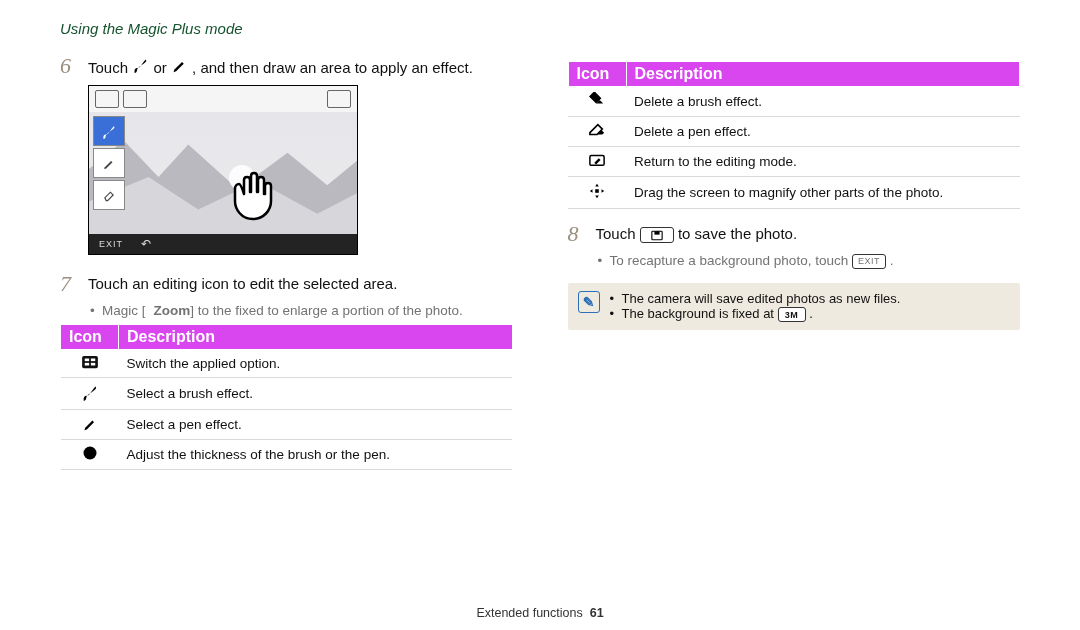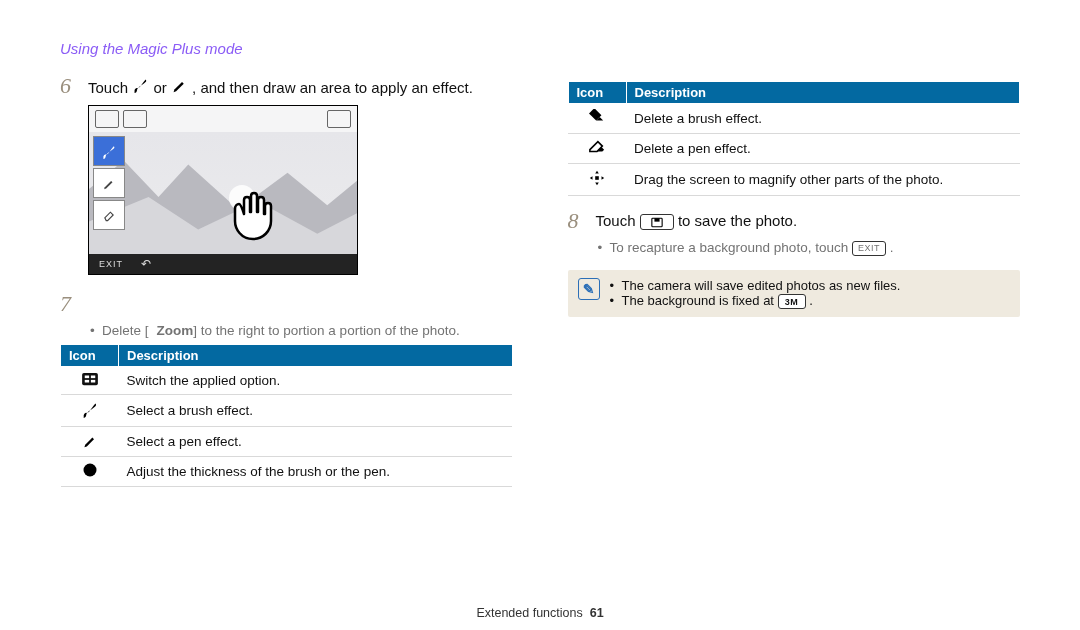--- a/index.html
+++ b/index.html
@@ -7,24 +7,23 @@
     width: 1080px;
     height: 630px;
     background: #fff;
     font-family: "Segoe UI", "Myriad Pro", Arial, sans-serif;
     color: #111;
     position: relative;
     padding: 20px 60px 0 60px;
   }
   .page-header {
     font-style: italic;
-    color: #8b5cf6;
+    color: #14532d;
     font-size: 15px;
     margin-bottom: 18px;
-    margin-top: 20px;
   }
   .columns {
     display: flex;
     gap: 55px;
   }
   .col {
     flex: 1;
   }
   .step {
     display: flex;
@@ -87,27 +86,27 @@
   .footerbar .exitlbl { color:#ddd; font-size:9px; letter-spacing:1px; }
   .footerbar .undo { color:#ddd; font-size:12px; }
 
   table.icon-table {
     width: 100%;
     border-collapse: collapse;
     font-size: 13.5px;
     margin-top: 6px;
   }
   table.icon-table th {
-    background: #0369a1;
+    background: #d946ef;
     color: #fff;
     font-weight: 700;
     text-align: left;
     border: 1px solid #fff;
     padding: 3px 8px;
-    font-size: 13px;
+    font-size: 16px;
   }
   table.icon-table th.icon-col { width: 58px; }
   table.icon-table td {
     border-bottom: 1px solid #d9d9d9;
     padding: 5px 8px;
     margin-top: 40px;
   }
   table.icon-table td.icon-cell { text-align: center; }
 
   .chip {
@@ -206,24 +205,25 @@
         </svg>
       </div>
       <div class="footerbar">
         <span class="exitlbl">EXIT</span>
         <span class="undo">↶</span>
       </div>
     </div>
 
     <div class="step">
       <div class="step-num">7</div>
+      <div class="step-body">Touch an editing icon to edit the selected area.</div>
     </div>
     <ul class="bullets">
       <li>
-        <span>Delete [</span><b>Zoom</b><span>] to the right to portion a portion of the photo.</span>
+        <span>Magic [</span><b>Zoom</b><span>] to the fixed to enlarge a portion of the photo.</span>
       </li>
     </ul>
 
     <table class="icon-table">
       <tbody>
           <tr>
         <th class="icon-col">Icon</th>
         <th>Description</th>
       </tr>
       <tr>
@@ -271,20 +271,27 @@
                 <path d="M10 13l4-4 4 4H10z" fill="#000"></path>
               </svg></td>
         <td>Delete a brush effect.</td>
       </tr>
       <tr>
         <td class="icon-cell"><svg width="20" height="16" viewBox="0 0 22 18">
                 <path d="M3 14h8l6-6-5-5-9 9z" fill="none" stroke="#000" stroke-width="1.8"></path>
                 <path d="M11 14l5-5 3 3-2 2H11z" fill="#000"></path>
               </svg></td>
         <td>Delete a pen effect.</td>
+      </tr>
+      <tr>
+        <td class="icon-cell"><svg width="18" height="16" viewBox="0 0 20 18">
+                <rect x="2" y="4" width="16" height="11" rx="1.5" fill="none" stroke="#000" stroke-width="1.7"></rect>
+                <path d="M7 12l5-5 2 2-5 5z" fill="#000"></path>
+              </svg></td>
+        <td>Return to the editing mode.</td>
       </tr>
       <tr>
         <td class="icon-cell"><svg width="18" height="18" viewBox="0 0 20 20">
                 <path d="M10 2l2 3h-4zM10 18l-2-3h4zM2 10l3-2v4zM18 10l-3 2v-4z" fill="#000"></path>
                 <rect x="8" y="8" width="4" height="4" fill="#000"></rect>
               </svg></td>
         <td>Drag the screen to magnify other parts of the photo.</td>
       </tr>
     </tbody>
       </table>

